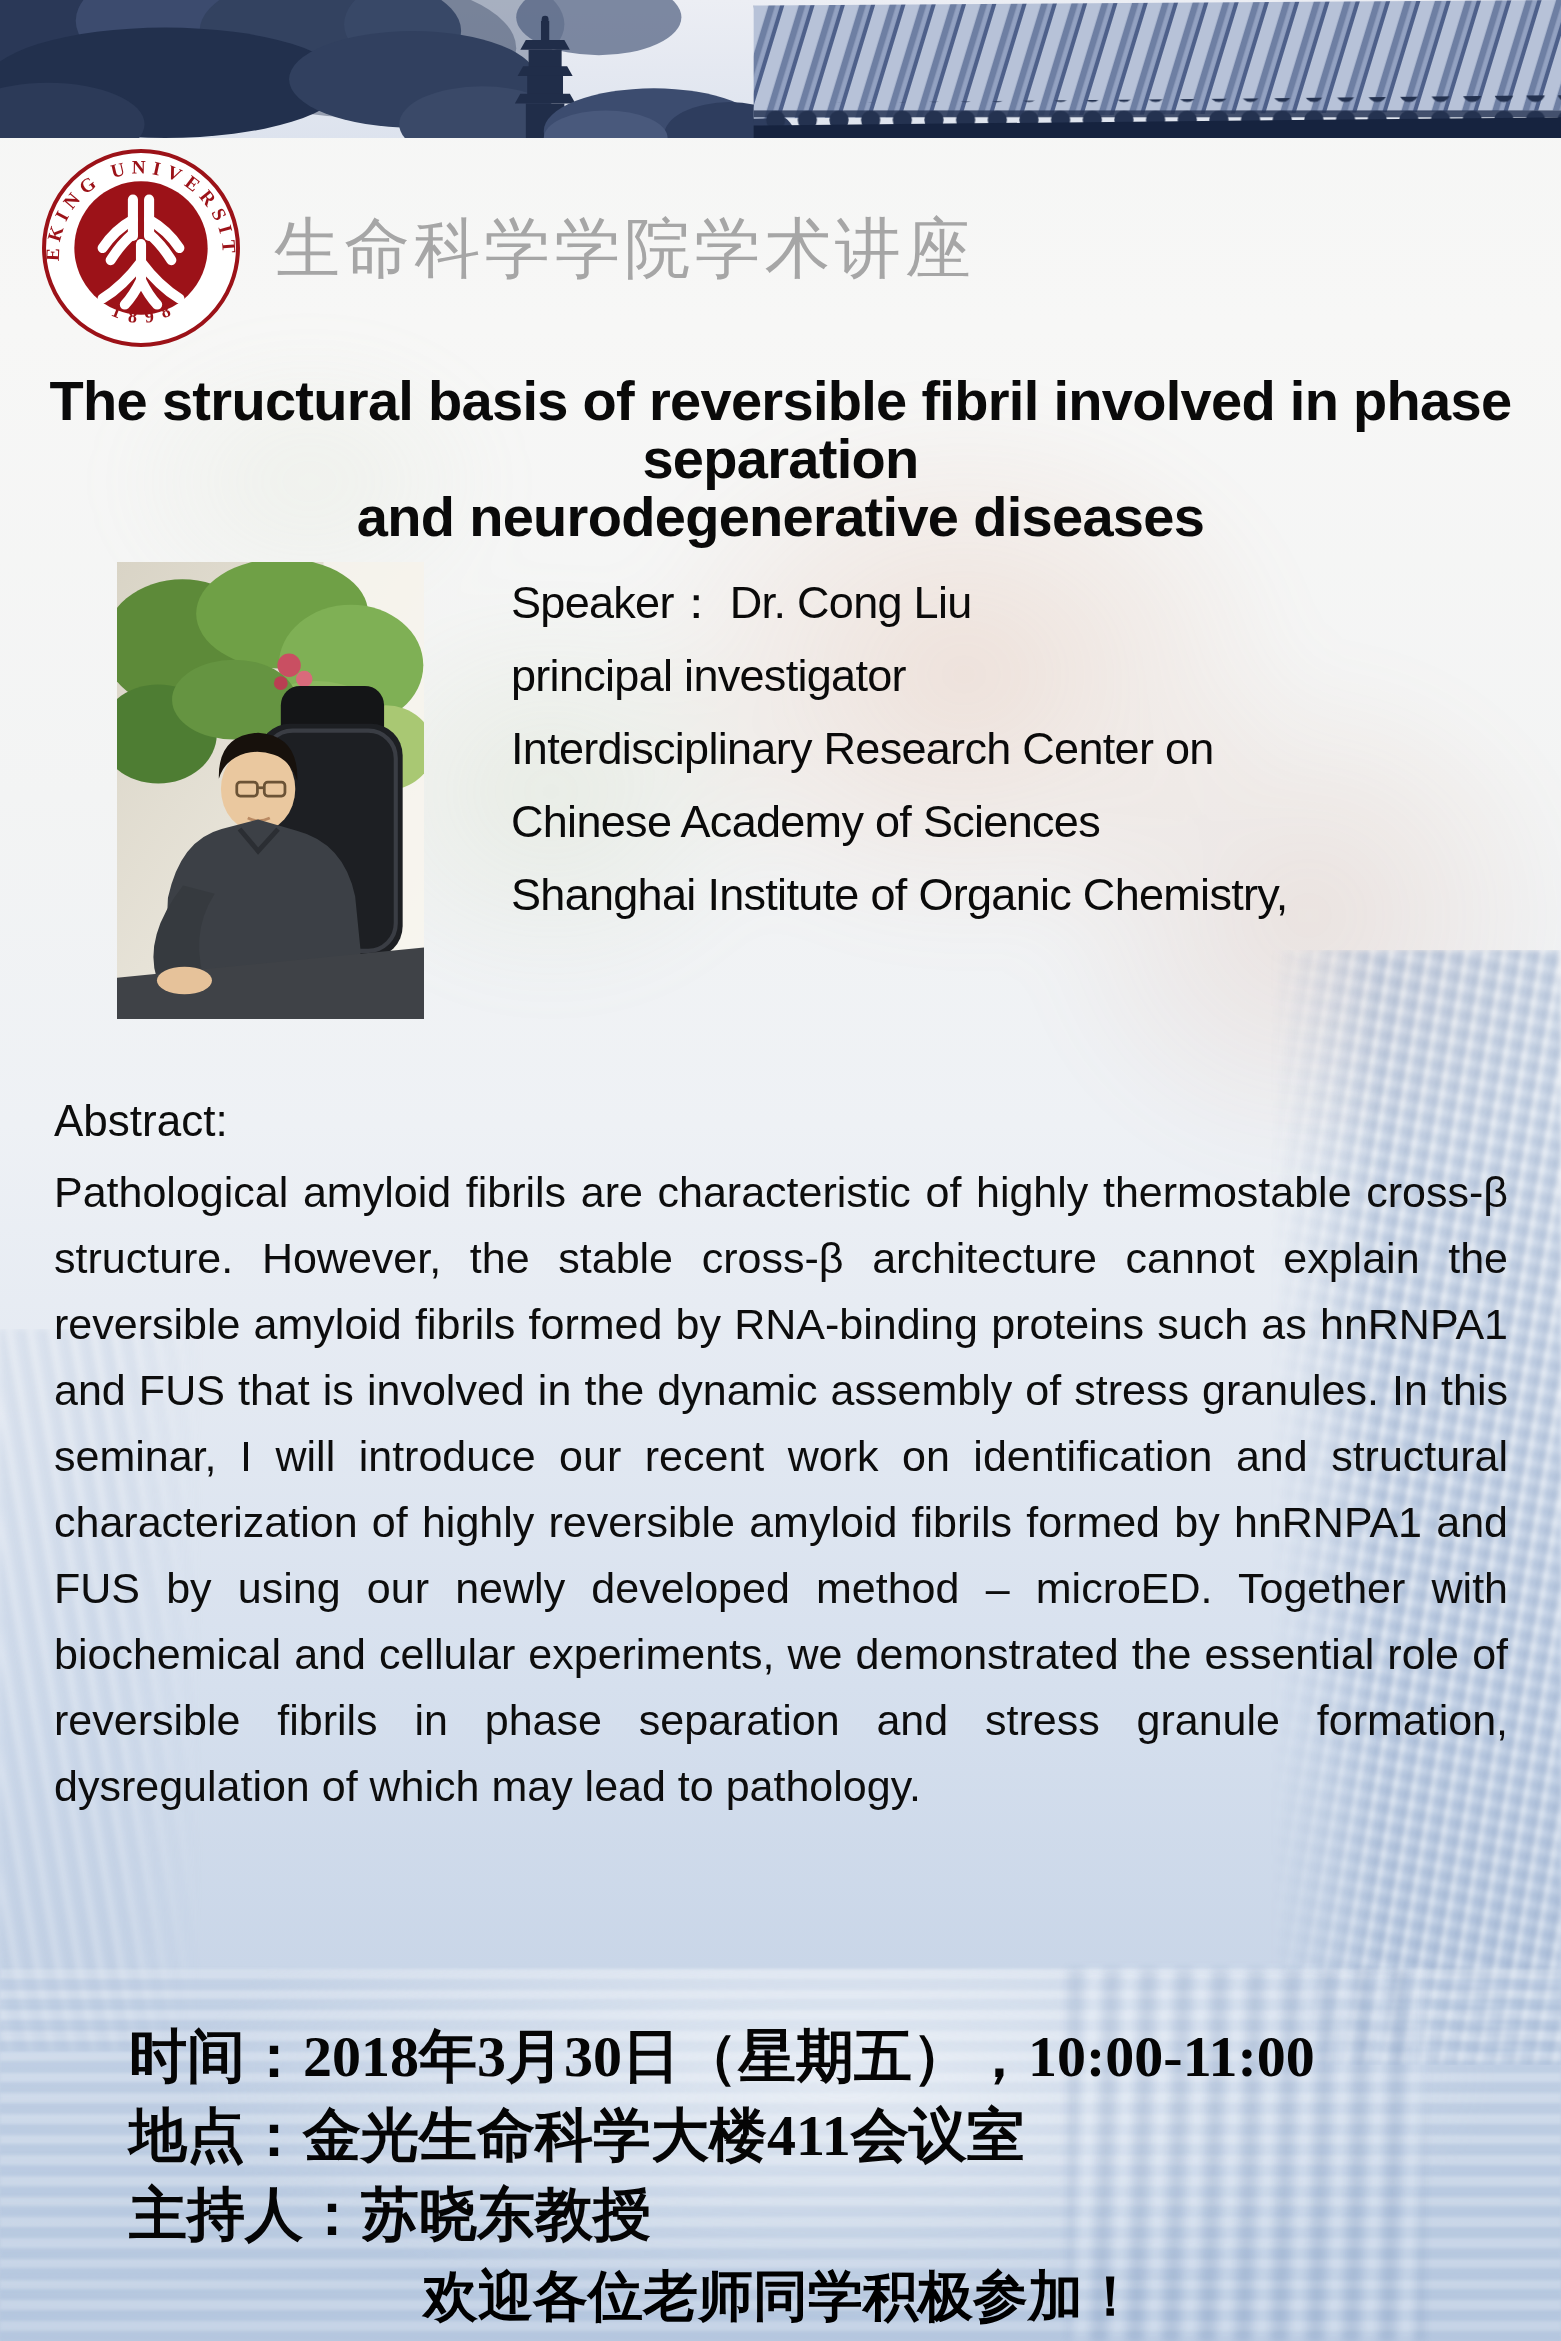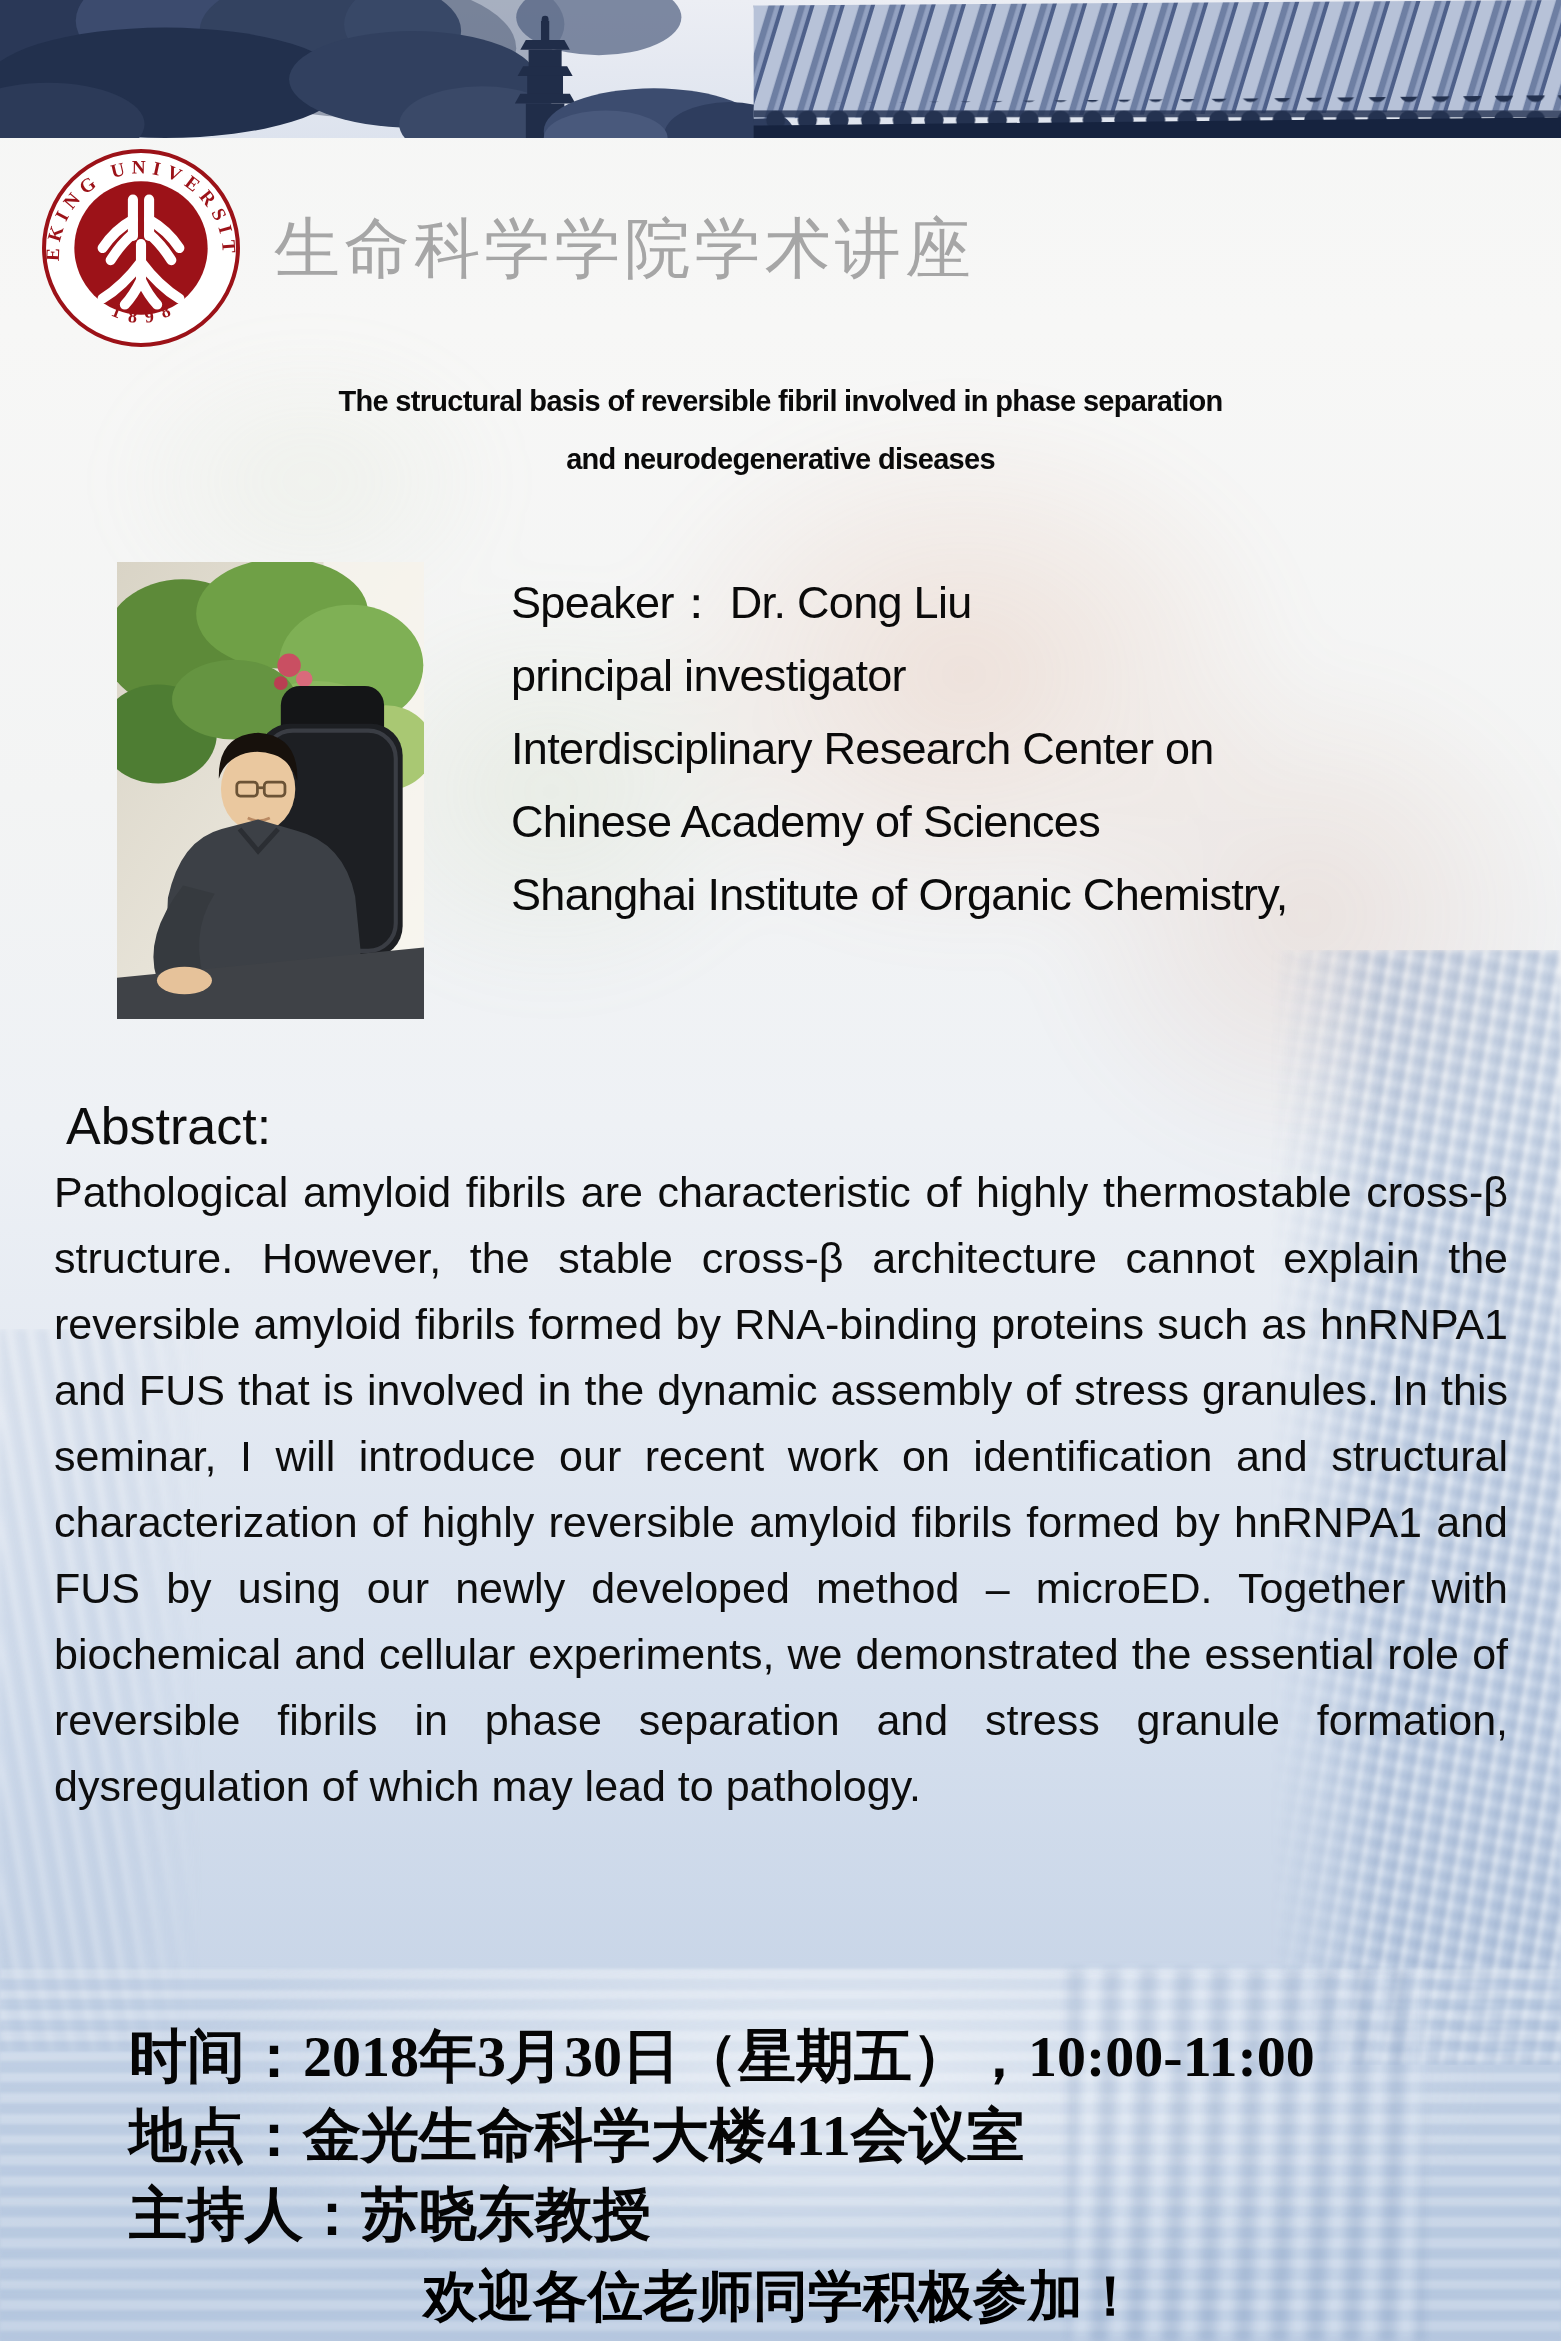--- a/index.html
+++ b/index.html
@@ -48,30 +48,30 @@
   .banner{position:absolute;left:0;top:0;width:1561px;height:138px;}
 
   
   .logo{position:absolute;left:40px;top:147px;width:202px;height:202px;}
   .series-title{position:absolute;left:274px;top:204px;width:1033px;
     font-size:66px;font-weight:400;color:#a6a6a6;letter-spacing:4.1px;
     font-family:"Liberation Sans",sans-serif;}
 
   
   .title{position:absolute;left:0;top:372px;width:1561px;text-align:center;
-    color:#0a0a0a;font-weight:700;font-size:29px;line-height:58px;letter-spacing:-0.7px;}
+    color:#0a0a0a;font-weight:700;font-size:56px;line-height:58px;letter-spacing:-0.7px;}
 
   
   .photo{position:absolute;left:117px;top:562px;width:307px;height:457px;}
   .speaker{position:absolute;left:511px;top:566px;width:964px;
     color:#0a0a0a;font-weight:400;font-size:45px;line-height:73px;letter-spacing:-0.7px;}
 
   
   .abstract-heading{position:absolute;left:54px;top:1096px;
-    font-size:52px;color:#0d0d0d;font-weight:400;margin-left:12px;}
+    font-size:44px;color:#0d0d0d;font-weight:400;}
   .abstract-body{position:absolute;left:54px;top:1159px;width:1454px;
     font-size:43px;line-height:66px;color:#0d0d0d;text-align:justify;}
 
   
   .details{position:absolute;left:129px;top:2017px;width:1349px;
     font-family:"Liberation Serif",serif;font-weight:700;
     font-size:58px;line-height:79px;color:#050505;}
   .welcome{position:absolute;left:0;top:2260px;width:1561px;text-align:center;
     font-family:"Liberation Serif",serif;font-weight:700;font-size:55px;color:#000000;}
 </style>

